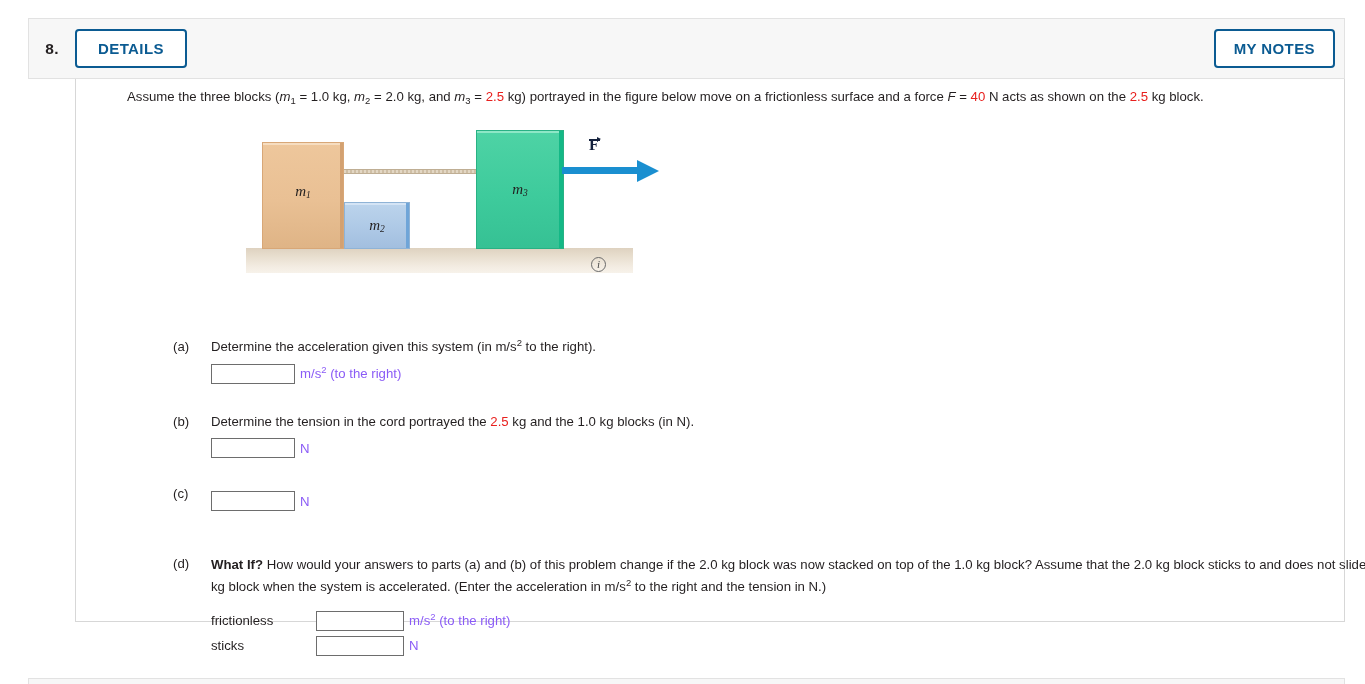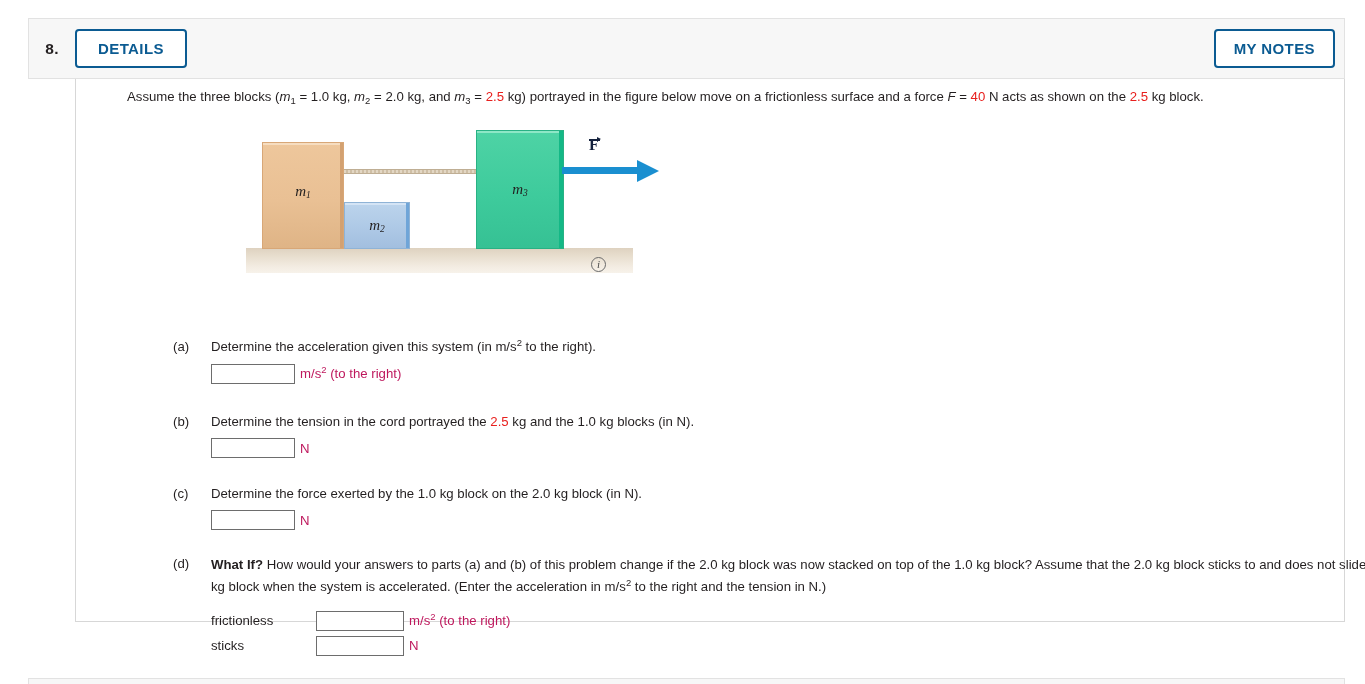--- a/index.html
+++ b/index.html
@@ -217,21 +217,21 @@
   }
   .inputbox {
     width: 84px; height: 20px;
     border: 1px solid #6d6d6d;
     background: #ffffff;
     font-family: "Liberation Sans", sans-serif;
     font-size: 12px;
     padding: 0 3px;
     outline: none;
   }
-  .unit { font-size: 13.2px; color: #be185d; white-space: nowrap; }
+  .unit { font-size: 13.2px; color: #8b5cf6; white-space: nowrap; }
 
   .pa { left: 97px; top: 258px; }
   .pb { left: 97px; top: 333px; }
   .pc { left: 97px; top: 405px; }
   .pd { left: 97px; top: 475px; width: 1250px; }
 
   .pd .ptxt { white-space: normal; width: 1222px; line-height: 22px; }
   .pd b { font-weight: bold; }
   .d-fields {
     margin-left: 38px;
@@ -323,21 +323,20 @@
       <span class="lbl">(b)</span>
       <span class="ptxt"><span>Determine the tension in the cord portrayed the </span><span class="red">2.5</span><span> kg and the 1.0 kg blocks (in N).</span></span>
       <div class="ansrow">
         <input class="inputbox" type="text" value="" style="">
         <span class="unit">N</span>
       </div>
     </div>
 
     <div class="part pc">
       <span class="lbl">(c)</span>
-      <span class="ptxt">Determine the force exerted by the 1.0 kg block on the 2.0 kg block (in N).</span>
       <div class="ansrow">
         <input class="inputbox" type="text" value="" style="">
         <span class="unit">N</span>
       </div>
     </div>
 
     <div class="part pd">
       <span class="lbl">(d)</span>
       <span class="ptxt"><b>What If?</b><span> How would your answers to parts (a) and (b) of this problem change if the 2.0 kg block was now stacked on top of the 1.0 kg block? Assume that the 2.0 kg block sticks to and does not slide on the 1.0 kg block when the system is accelerated. (Enter the acceleration in m/s</span><sup>2</sup><span> to the right and the tension in N.)</span></span>
       <div class="d-fields">

